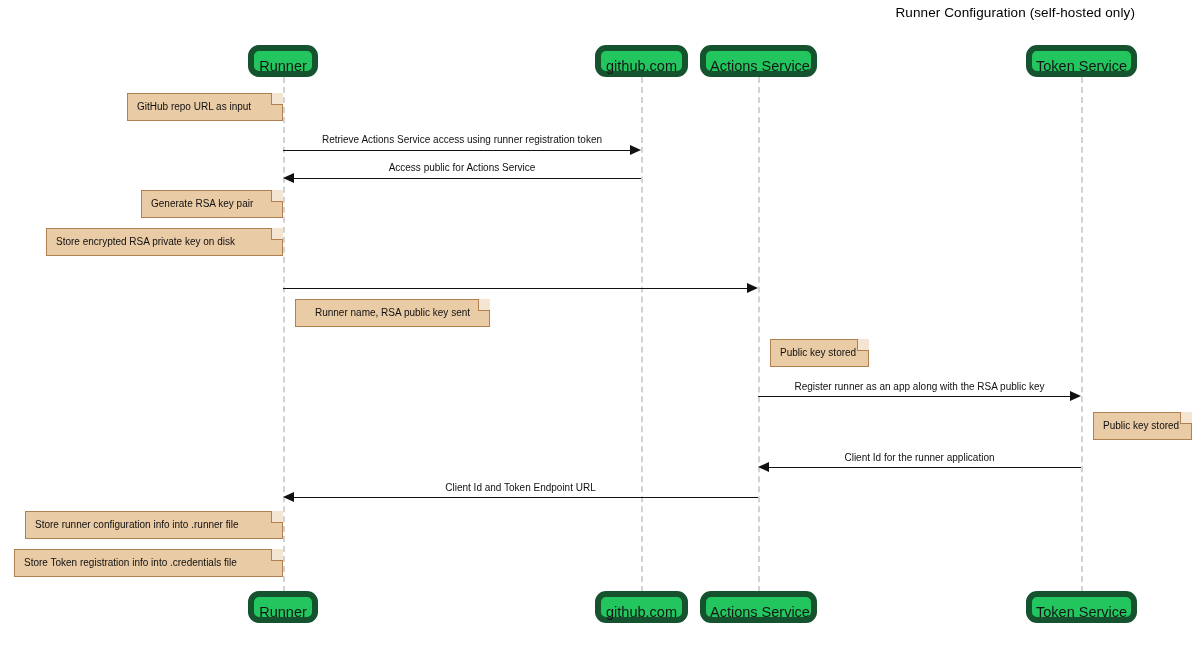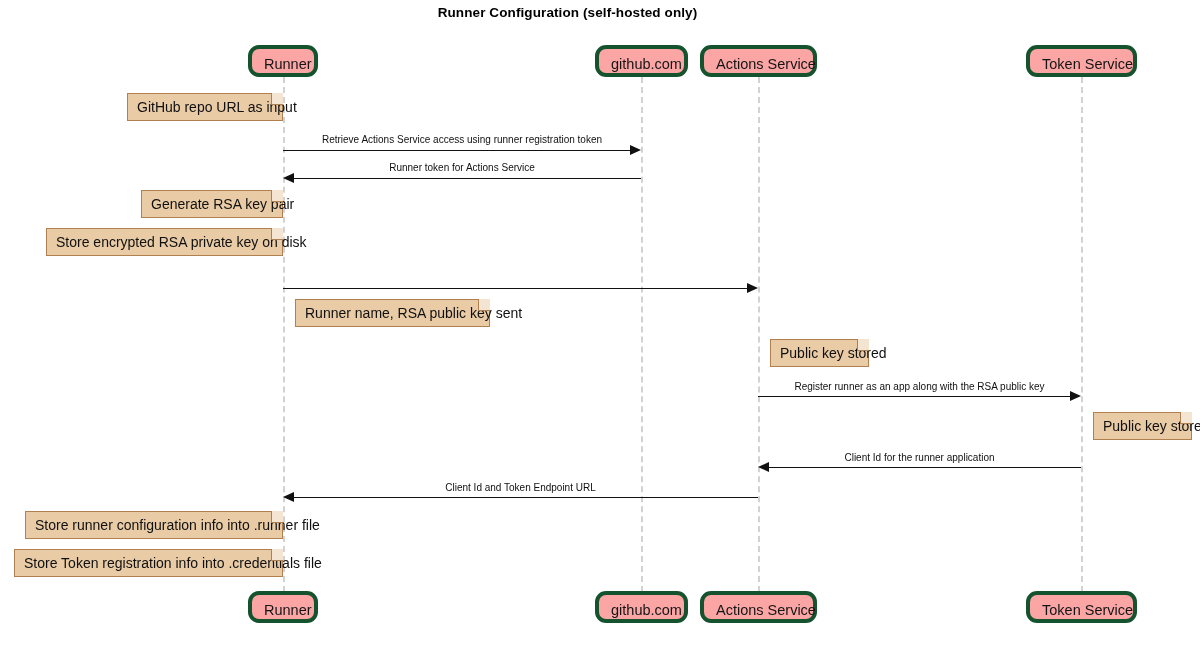--- a/index.html
+++ b/index.html
@@ -16,59 +16,59 @@
     width: 1200px;
     height: 647px;
     overflow: hidden;
     background: #ffffff;
   }
   #diagram-title {
     position: absolute;
     left: 0;
     top: 5px;
     width: 1135px;
-    text-align: center;
+    text-align: right;
     font-size: 13.5px;
-    font-weight: bold;
+    font-weight: normal;
     color: #000000;
     letter-spacing: 0.1px;
   }
 
   
   .lifeline {
     position: absolute;
     width: 0;
     border-left: 2px dashed #d2d2d2;
   }
 
   
   .participant {
     position: absolute;
     box-sizing: border-box;
-    background: #fca5a5;
-    border: 4px solid #14532d;
+    background: #22c55e;
+    border: 6px solid #14532d;
     border-radius: 11px;
     height: 32px;
     line-height: 30px;
     text-align: center;
     font-size: 14.5px;
     color: #151515;
     white-space: nowrap;
-    padding: 0 12px;
+    padding: 0 4px;
   }
 
   
   .note {
     position: absolute;
     box-sizing: border-box;
     background: #e9cba6;
     border: 1px solid #b08050;
     height: 28px;
     line-height: 26px;
-    font-size: 14px;
+    font-size: 10px;
     color: #101010;
     padding: 0 9px;
     white-space: nowrap;
   }
   .note .fold {
     position: absolute;
     top: -1px;
     right: -1px;
     width: 11px;
     height: 11px;
@@ -145,21 +145,21 @@
 
   <div class="note" style="left:127px; top:93px; width:156px;">
     <span class="fold"></span>
     <span>GitHub repo URL as input</span>
   </div>
 
   <div class="msg-label" style="left:283px; top:133px; width:358px;">Retrieve Actions Service access using runner registration token</div>
   <div class="msg" style="left:283px; top:150px; width:348px;"></div>
   <div class="arrowhead right" style="left:630px; top:145px;"></div>
 
-  <div class="msg-label" style="left:283px; top:161px; width:358px;">Runner token for Actions Service</div>
+  <div class="msg-label" style="left:283px; top:161px; width:358px;">Access public for Actions Service</div>
   <div class="msg" style="left:294px; top:178px; width:347px;"></div>
   <div class="arrowhead left" style="left:283px; top:173px;"></div>
 
   <div class="note" style="left:46px; top:228px; width:237px;">
     <span class="fold"></span>
     <span>Store encrypted RSA private key on disk</span>
   </div>
 
   <div class="note" style="left:141px; top:190px; width:142px;">
     <span class="fold"></span>

